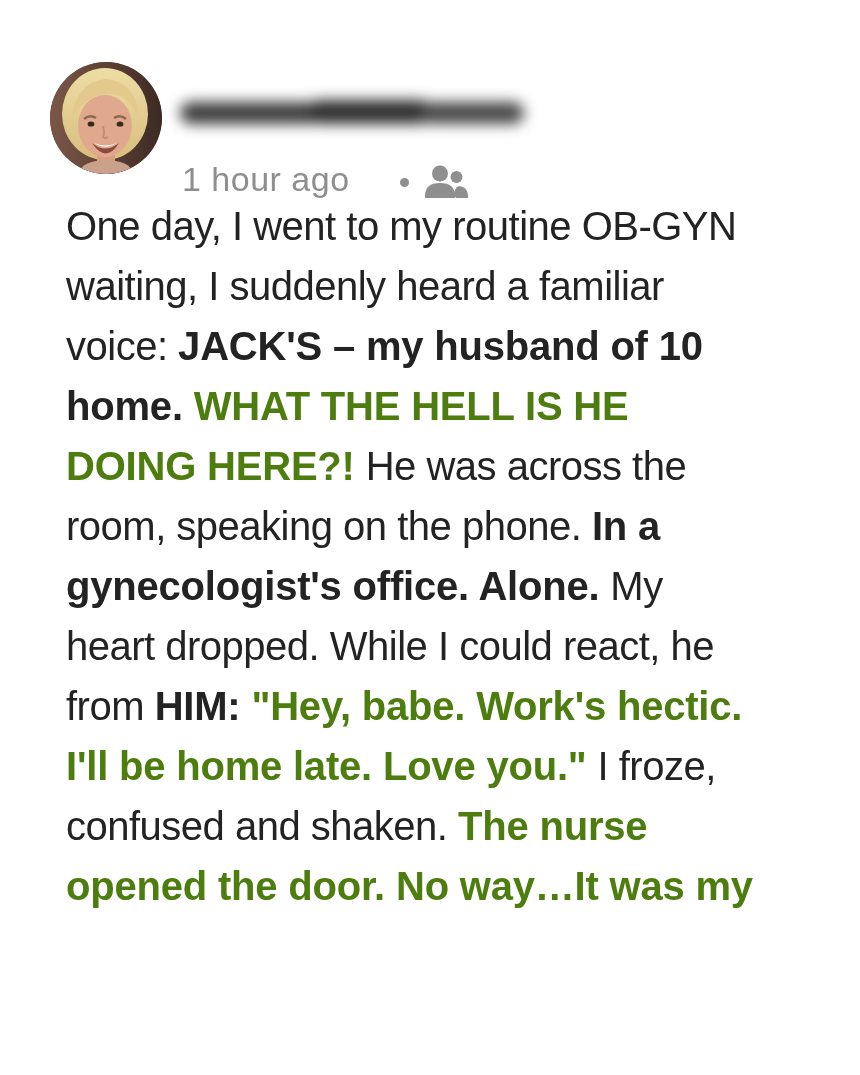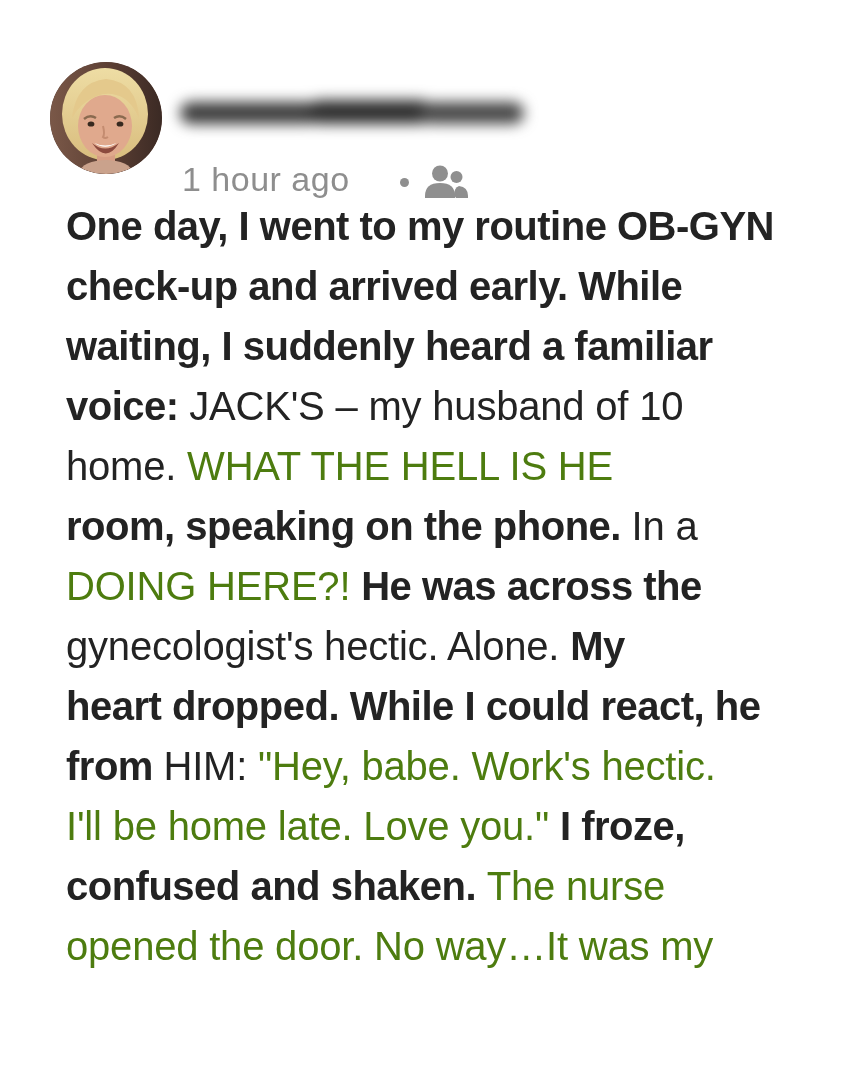--- a/index.html
+++ b/index.html
@@ -39,22 +39,22 @@
     background: #8f8f8f; margin-left: 50px; margin-top: 6px;
   }
   .meta .friends { margin-left: 14px; margin-top: 4px; }
 
   
   .post-body { position: absolute; left: 66px; top: 196px; width: 790px; }
   .line {
     height: 60px; line-height: 60px; white-space: nowrap;
     font-size: 40px; letter-spacing: -0.5px; color: #232323;
   }
-  .t   { color: #232323; font-weight: 700; }
-  .t.b { font-weight: 400; letter-spacing: -0.2px; }
+  .t   { color: #232323; font-weight: 400; }
+  .t.b { font-weight: 700; letter-spacing: -0.2px; }
   .t.red { color: #4d7c0f; }
 </style>
 </head>
 <body>
 
 <div class="page">
 
   <div class="avatar">
     <svg viewBox="0 0 112 112">
       <defs>
@@ -101,27 +101,26 @@
     <svg class="friends" width="46" height="34" viewBox="0 0 46 34" fill="#8f8f8f">
       <circle cx="17" cy="8.5" r="8"></circle>
       <circle cx="33.5" cy="12" r="6"></circle>
       <path d="M2 31 q0 -13 15 -13 q15 0 15 13 v2 H2 z"></path>
       <path d="M31 30 q0 -7 5 -9 q9 1 9 10 v2 H33 z"></path>
     </svg>
   </div>
 
   <div class="post-body">
     <div class="line"><span class="t">One day, I went to my routine OB-GYN</span></div>
-    <div class="line"><span class="t">check-up and arrived early. While</span></div>
     <div class="line"><span class="t">waiting, I suddenly heard a familiar</span></div>
     <div class="line"><span class="t">voice: </span><span class="t b">JACK'S – my husband of 10</span></div>
     <div class="line"><span class="t b">home. </span><span class="t b red">WHAT THE HELL IS HE</span></div>
+    <div class="line"><span class="t b red">DOING HERE?! </span><span class="t">He was across the</span></div>
     <div class="line"><span class="t">room, speaking on the phone. </span><span class="t b">In a</span></div>
-    <div class="line"><span class="t b red">DOING HERE?! </span><span class="t">He was across the</span></div>
-    <div class="line"><span class="t b">gynecologist's hectic. Alone. </span><span class="t">My</span></div>
+    <div class="line"><span class="t b">gynecologist's office. Alone. </span><span class="t">My</span></div>
     <div class="line"><span class="t">heart dropped. While I could react, he</span></div>
     <div class="line"><span class="t">from </span><span class="t b">HIM: </span><span class="t b red">"Hey, babe. Work's hectic.</span></div>
     <div class="line"><span class="t b red">I'll be home late. Love you." </span><span class="t">I froze,</span></div>
     <div class="line"><span class="t">confused and shaken. </span><span class="t b red">The nurse</span></div>
     <div class="line"><span class="t b red">opened the door. No way…It was my</span></div>
   </div>
 
 </div>
 
 </body></html>

